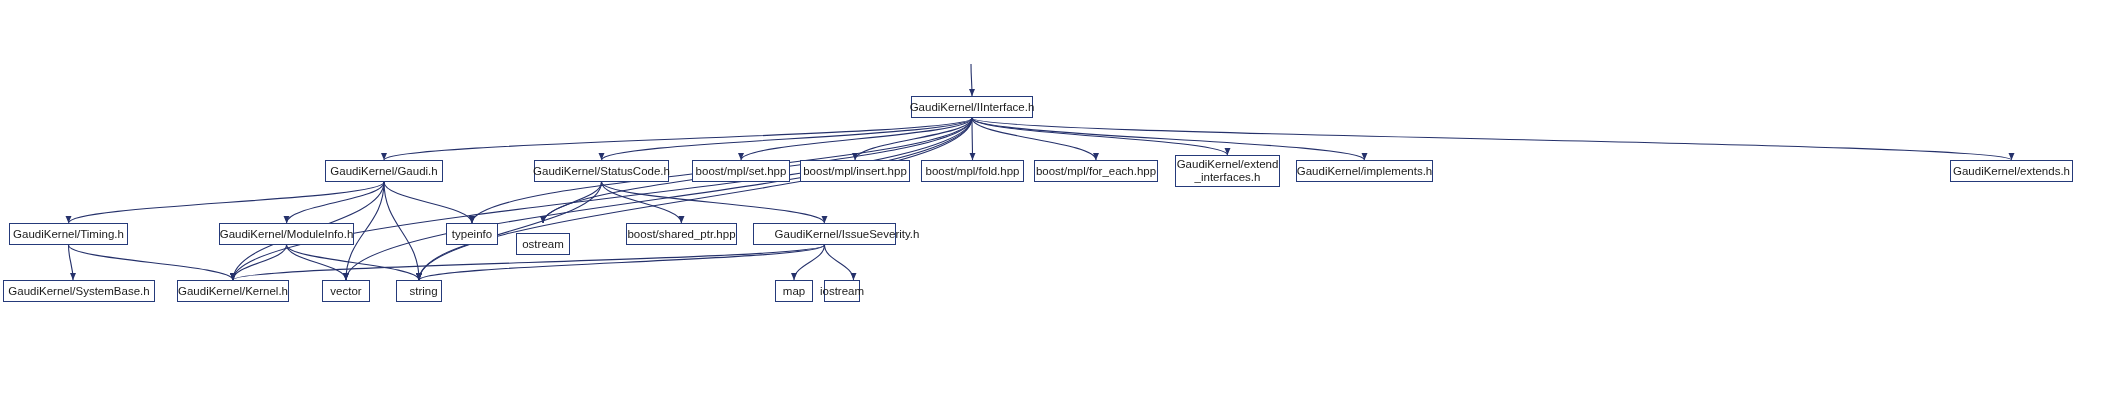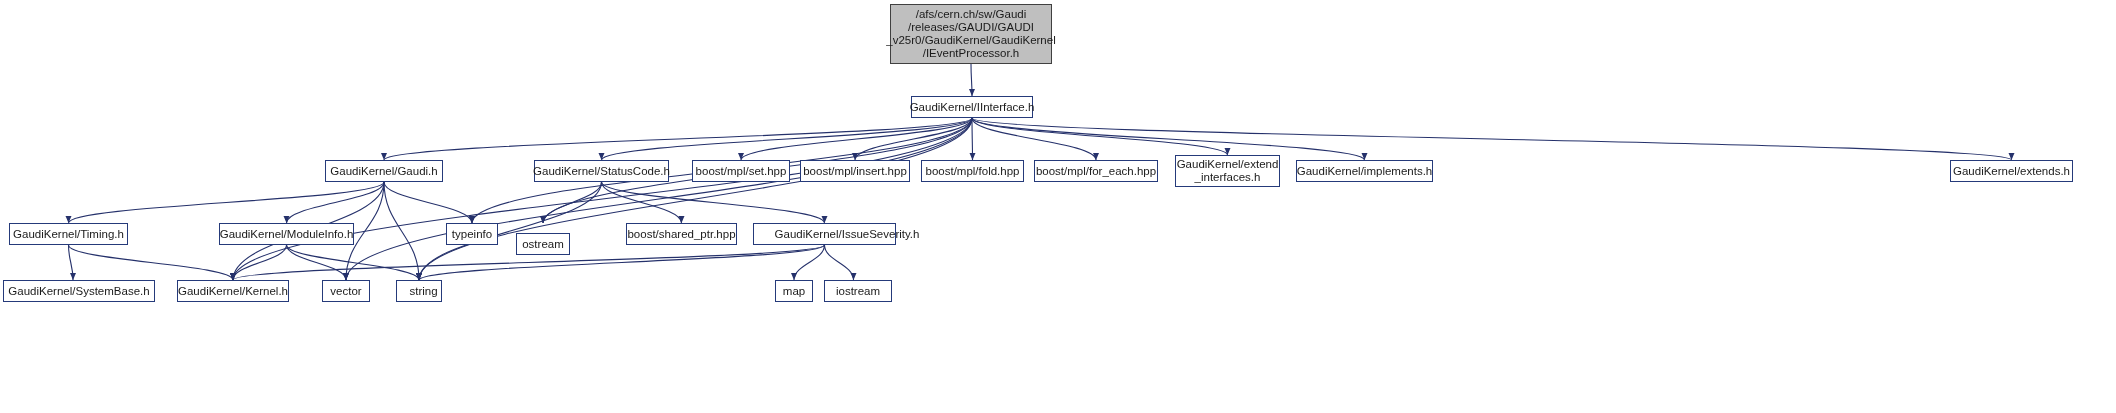--- a/index.html
+++ b/index.html
@@ -85,24 +85,20 @@
         <path d="M68.5,245 C68.5,260.75 233,264.25 233,280" marker-end="url(#arrow)"></path>
         <path d="M286.5,245 C286.5,260.75 233,264.25 233,280" marker-end="url(#arrow)"></path>
         <path d="M286.5,245 C286.5,260.75 346,264.25 346,280" marker-end="url(#arrow)"></path>
         <path d="M286.5,245 C286.5,260.75 419,264.25 419,280" marker-end="url(#arrow)"></path>
         <path d="M824.5,245 C824.5,260.75 794,264.25 794,280" marker-end="url(#arrow)"></path>
         <path d="M824.5,245 C824.5,260.75 853.5,264.25 853.5,280" marker-end="url(#arrow)"></path>
         <path d="M824.5,245 C824.5,260.75 419,264.25 419,280" marker-end="url(#arrow)"></path>
         <path d="M824.5,245 C824.5,260.75 233,264.25 233,280" marker-end="url(#arrow)"></path>
       </g>
   </svg>
-<div class="node root" style="left: 890px; top: 4px; width: 162px; height: 60px;">/afs/cern.ch/sw/Gaudi
-/releases/GAUDI/GAUDI
-_v25r0/GaudiKernel/GaudiKernel
-/IEventProcessor.h</div>
     <div class="node" style="left: 911px; top: 96px; width: 122px; height: 22px;">GaudiKernel/IInterface.h</div>
     <div class="node" style="left: 325px; top: 160px; width: 118px; height: 22px;">GaudiKernel/Gaudi.h</div>
     <div class="node" style="left: 534px; top: 160px; width: 135px; height: 22px;">GaudiKernel/StatusCode.h</div>
     <div class="node" style="left: 692px; top: 160px; width: 98px; height: 22px;">boost/mpl/set.hpp</div>
     <div class="node" style="left: 800px; top: 160px; width: 110px; height: 22px;">boost/mpl/insert.hpp</div>
     <div class="node" style="left: 921px; top: 160px; width: 103px; height: 22px;">boost/mpl/fold.hpp</div>
     <div class="node" style="left: 1034px; top: 160px; width: 124px; height: 22px;">boost/mpl/for_each.hpp</div>
     <div class="node" style="left: 1175px; top: 155px; width: 105px; height: 32px;">GaudiKernel/extend
 _interfaces.h</div>
     <div class="node" style="left: 1296px; top: 160px; width: 137px; height: 22px;">GaudiKernel/implements.h</div>
@@ -111,14 +107,14 @@
     <div class="node" style="left: 219px; top: 223px; width: 135px; height: 22px;">GaudiKernel/ModuleInfo.h</div>
     <div class="node" style="left: 446px; top: 223px; width: 52px; height: 22px;">typeinfo</div>
     <div class="node" style="left: 516px; top: 223px; width: 54px; height: 22px; margin-top: 10px;">ostream</div>
     <div class="node" style="left: 626px; top: 223px; width: 111px; height: 22px;">boost/shared_ptr.hpp</div>
     <div class="node" style="left: 753px; top: 223px; width: 143px; height: 22px; padding-left: 48px;">GaudiKernel/IssueSeverity.h</div>
     <div class="node" style="left: 3px; top: 280px; width: 152px; height: 22px;">GaudiKernel/SystemBase.h</div>
     <div class="node" style="left: 177px; top: 280px; width: 112px; height: 22px;">GaudiKernel/Kernel.h</div>
     <div class="node" style="left: 322px; top: 280px; width: 48px; height: 22px;">vector</div>
     <div class="node" style="left: 396px; top: 280px; width: 46px; height: 22px; padding-left: 12px;">string</div>
     <div class="node" style="left: 775px; top: 280px; width: 38px; height: 22px;">map</div>
-    <div class="node" style="left: 824px; top: 280px; width: 68px; height: 22px;">iostream</div>
+    <div class="node" style="left: 824px; top: 280px; width: 36px; height: 22px;">iostream</div>
   </div>
 
 </body></html>

